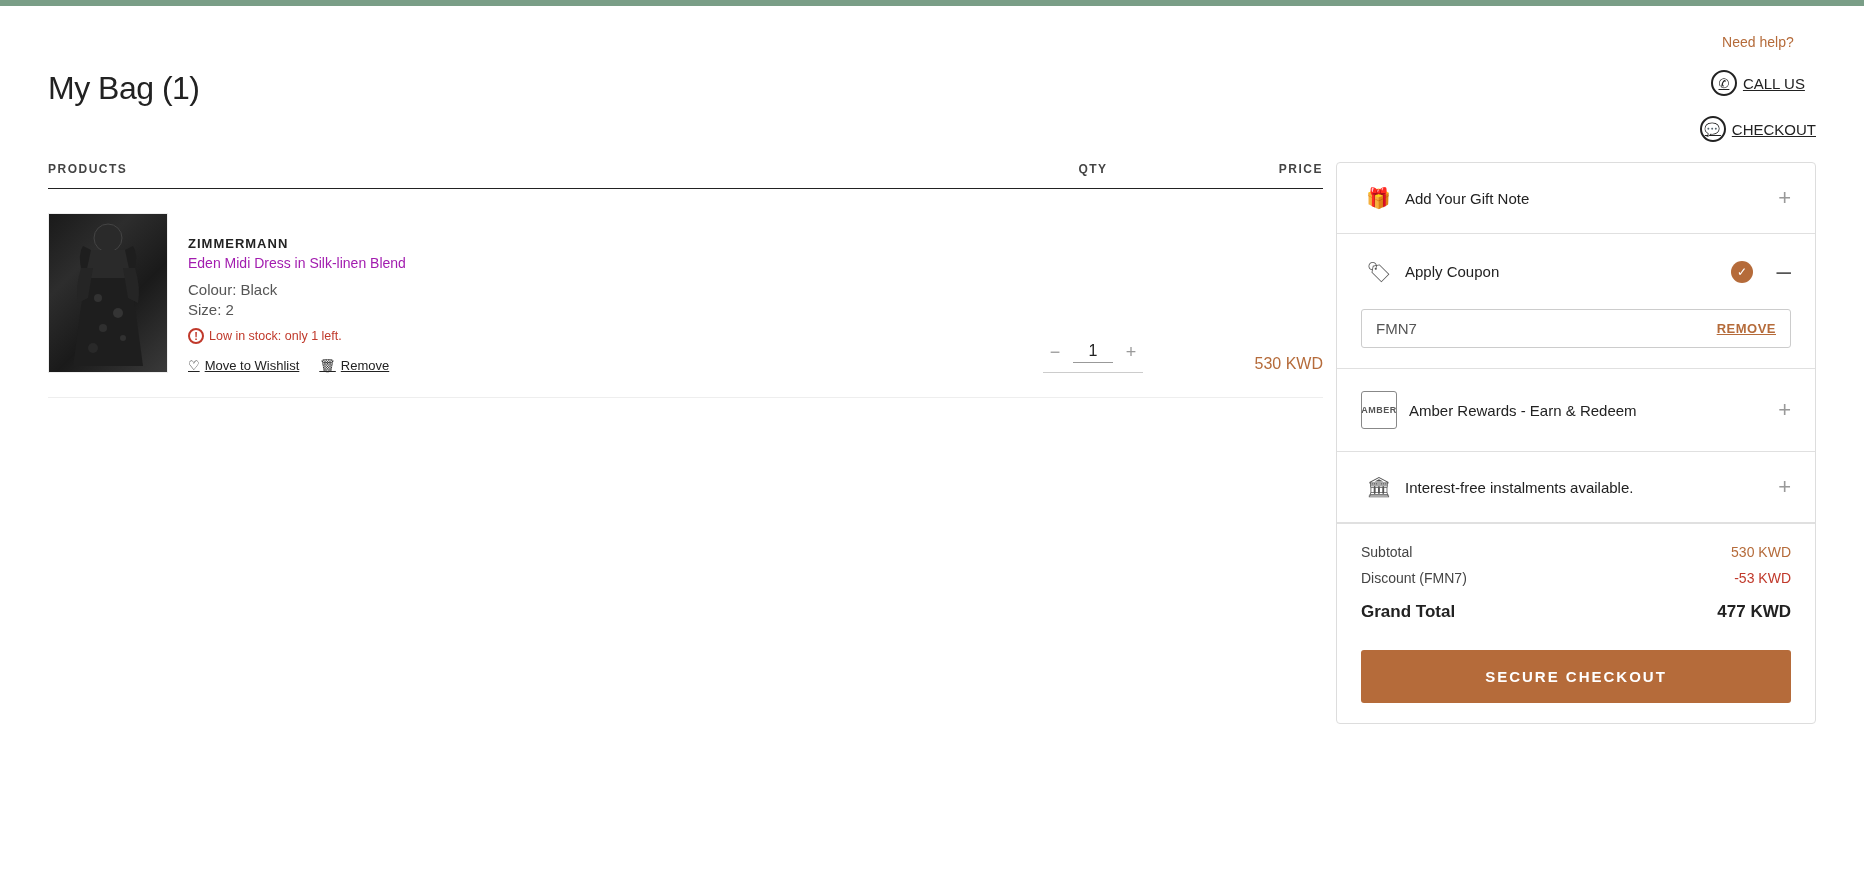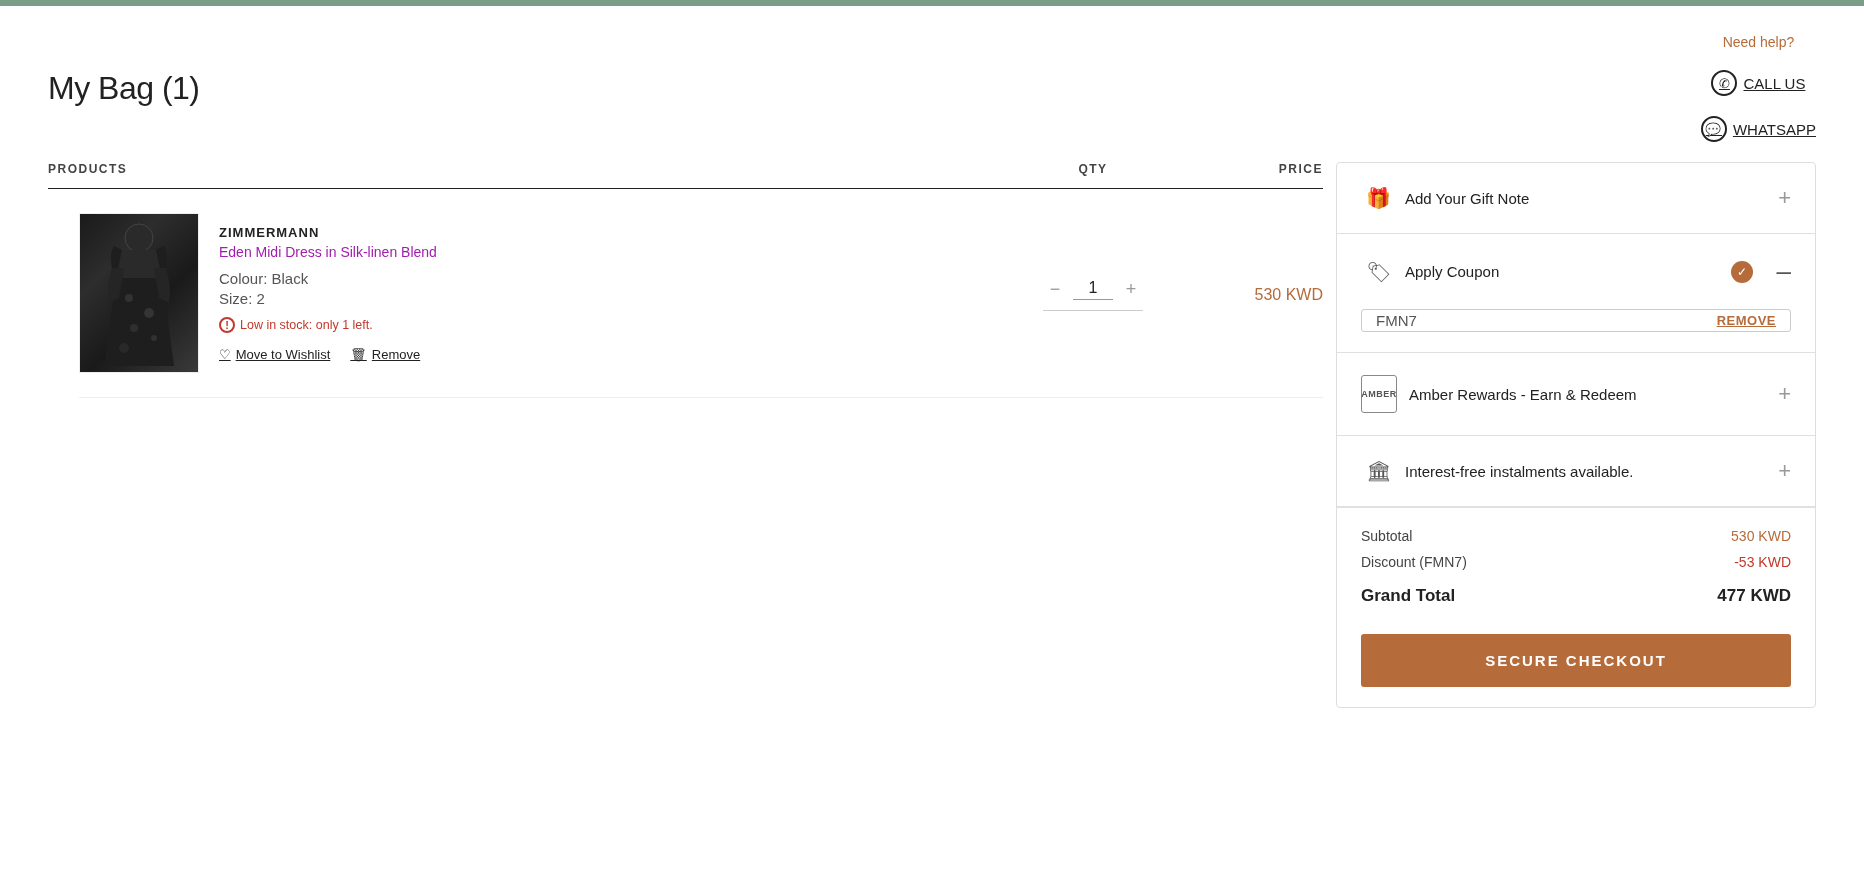--- a/index.html
+++ b/index.html
@@ -89,24 +89,23 @@
     .col-price {
       width: 140px;
       text-align: right;
       font-size: 12px;
       font-weight: 600;
       letter-spacing: 1.5px;
       color: #444;
     }
     .product-row {
       display: flex;
-      align-items: center;
+      align-items: flex-end;
       padding: 24px 0;
       border-bottom: 1px solid #eee;
-      margin-left: 31px;
     }
     .product-image-wrap {
       width: 120px;
       height: 160px;
       background: #f5f5f5;
       flex-shrink: 0;
       overflow: hidden;
       border: 1px solid #eee;
     }
     .product-image-placeholder {
@@ -263,21 +262,21 @@
       margin-left: 8px;
     }
     .coupon-input-row {
       padding: 0 24px 20px 24px;
     }
     .coupon-input-wrap {
       border: 1px solid #ccc;
       border-radius: 3px;
       display: flex;
       align-items: center;
-      padding: 2px 14px;
+      padding: 10px 14px;
     }
     .coupon-code-value {
       flex: 1;
       font-size: 15px;
       color: #555;
     }
     .remove-link {
       color: #b56b3a;
       text-decoration: underline;
       font-size: 13px;
@@ -372,21 +371,21 @@
 <div class="header">
   <h1 class="page-title">My Bag (1)</h1>
   <div class="help-area">
     <span class="need-help">Need help?</span>
     <div class="help-link">
       <div class="icon-circle">✆</div>
       <span>CALL US</span>
     </div>
     <div class="help-link">
       <div class="icon-circle">💬</div>
-      <span>WHATSAPP</span>
+      <span>CHECKOUT</span>
     </div>
   </div>
 </div>
 
 <div class="main-layout">
 
   <div class="products-section">
     <div class="table-header">
       <div class="col-products">PRODUCTS</div>
       <div class="col-qty">QTY</div>

